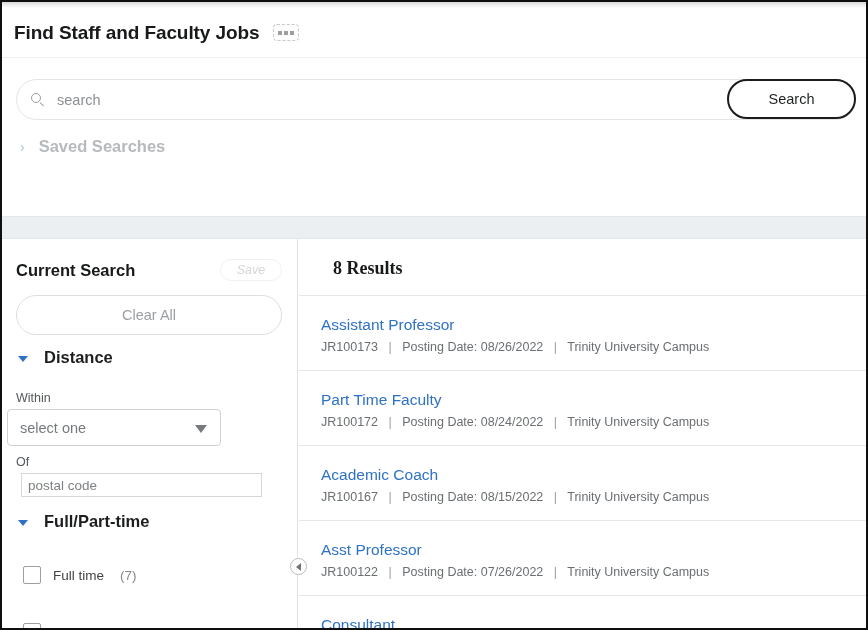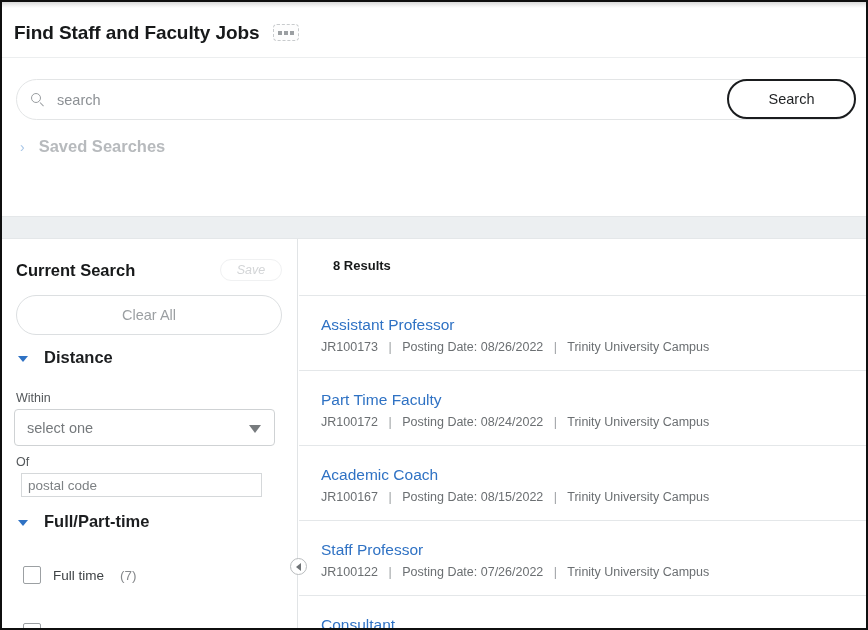--- a/index.html
+++ b/index.html
@@ -173,22 +173,22 @@
   }
   .facet-title {
     font-size: 16.5px; font-weight: bold; color: #1c1e20;
   }
 
   .fieldlabel {
     position: absolute; left: 14px;
     font-size: 12.5px; color: #54585b;
   }
   #distanceselect {
-    position: absolute; left: 12px; top: 170px;
-    width: 261px; height: 37px;
+    position: absolute; left: 5px; top: 170px;
+    width: 214px; height: 37px;
     border: 1px solid #cfd2d4; border-radius: 4px;
     background: #ffffff;
     display: flex; align-items: center;
   }
   #distanceselectvalue {
     margin-left: 12px; font-size: 14.5px; color: #75797c;
   }
   #distancecaret {
     position: absolute; right: 13px; top: 15px;
     width: 0; height: 0;
@@ -238,21 +238,21 @@
   }
 
   
   #results {
     position: absolute; left: 297px; top: 0; right: 0; bottom: 0;
     background: #ffffff;
     overflow: hidden;
   }
   #resultscount {
     position: absolute; left: 34px; top: 19px;
-    font-size: 13px; font-weight: bold; color: #17191a;
+    font-size: 18px; font-weight: bold; color: #17191a; font-family: Liberation Serif, serif;
   }
   #resultlist {
     position: absolute; left: 0; top: 56px; right: 0; bottom: 0;
   }
   .resultrow {
     position: relative;
     height: 75px;
     border-top: 1px solid #e4e7e9;
     padding: 20px 0 0 22px;
   }
@@ -385,21 +385,21 @@
           <div class="resultmeta">
             <span>JR100167</span>
             <span class="sep">|</span>
             <span>Posting Date: 08/15/2022</span>
             <span class="sep">|</span>
             <span>Trinity University Campus</span>
           </div>
         </div>
 
         <div class="resultrow">
-          <a class="resulttitle" href="#">Staff Professor</a>
+          <a class="resulttitle" href="#">Asst Professor</a>
           <div class="resultmeta">
             <span>JR100122</span>
             <span class="sep">|</span>
             <span>Posting Date: 07/26/2022</span>
             <span class="sep">|</span>
             <span>Trinity University Campus</span>
           </div>
         </div>
 
         <div class="resultrow">

